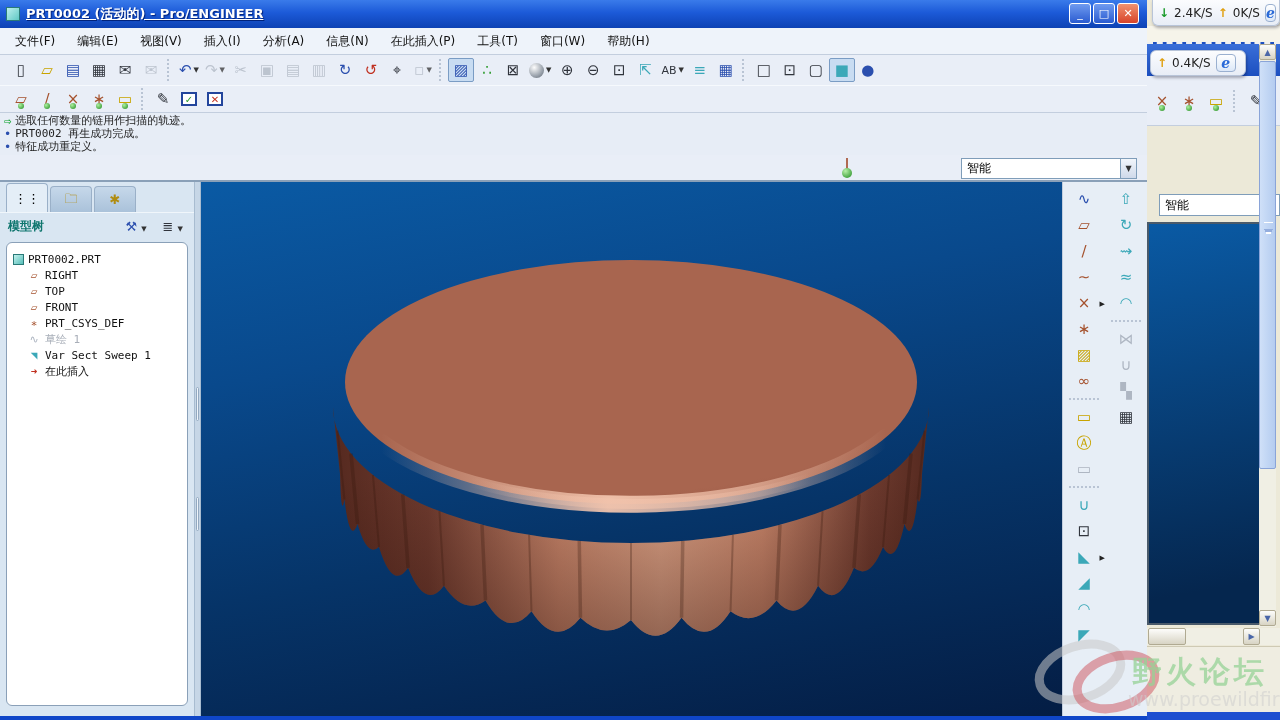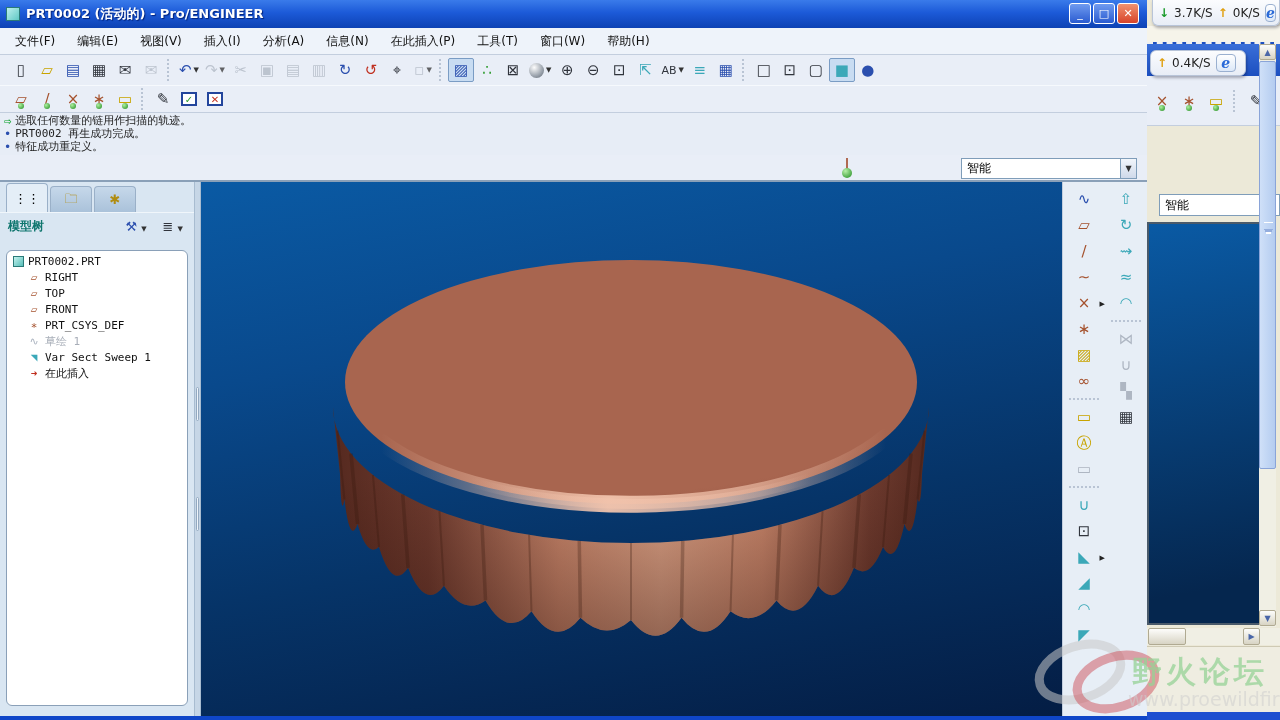--- a/index.html
+++ b/index.html
@@ -6,21 +6,21 @@
   html,body { width:1280px; height:720px; overflow:hidden; font-family:"DejaVu Sans","Liberation Sans",sans-serif; }
   #stage { position:relative; width:1280px; height:720px; background:#ece9d8; }
 
   
   #mainwin { position:absolute; left:0; top:0; width:1147px; height:720px;
     background:#e9eef7; border:4px solid #0f46c8; border-top:none; }
   #titlebar { position:absolute; left:-4px; top:0; width:1147px; height:28px;
     background:linear-gradient(to bottom,#3a7bea 0%,#1c5ad8 45%,#0d42b4 100%);
     display:flex; align-items:center; padding:0 6px; color:#fff; }
   #titlebar .appicon { width:14px; height:14px; background:linear-gradient(135deg,#bdf0ee,#5fc8c4); border:1px solid #2a7a78; margin-right:6px; }
-  #titlebar .ttl { font-weight:bold; font-size:13px; text-shadow:1px 1px 1px #00227a; white-space:nowrap; }
+  #titlebar .ttl { font-weight:bold; font-size:13px; text-shadow:1px 1px 1px #00227a; white-space:nowrap;text-decoration:underline; }
   .winbtns { position:absolute; right:8px; top:3px; display:flex; gap:2px; }
   .wbtn { width:22px; height:21px; border-radius:3px; border:1px solid #fff;
     background:linear-gradient(to bottom,#6f9bf0,#2a5bd0); color:#fff; font-size:11px;
     display:flex; align-items:center; justify-content:center; }
   .wbtn.close { background:linear-gradient(to bottom,#f0926f,#d8442a); }
   #menubar { position:absolute; left:-4px; top:28px; width:1147px; height:27px;
     background:#eef3fa; border-bottom:1px solid #c3cede; display:flex; align-items:center; padding-left:4px; }
   .menuitem { padding:4px 11px; font-size:12px; color:#111; }
 
   
@@ -57,22 +57,22 @@
   #treepanel { width:194px; background:#d9e6f2; position:relative; }
   #treetabs { height:30px; display:flex; align-items:flex-end; padding-left:6px; gap:2px; }
   .ttab { width:42px; height:26px; border:1px solid #9ab0c8; border-bottom:none; border-radius:4px 4px 0 0;
     background:linear-gradient(#c6d8ea,#aac2da); display:flex; align-items:center; justify-content:center; font-size:13px; }
   .ttab.active { background:#e4eef7; height:29px; }
   #treehdr { height:28px; display:flex; align-items:center; padding:0 8px; border-top:1px solid #f0f6fb; }
   #treehdr .hlabel { font-weight:bold; font-size:12px; color:#0f766e; }
   #treehdr .hbtn { margin-left:auto; font-size:13px; padding:1px 3px; }
   #treehdr .hbtn2 { margin-left:10px; font-size:13px; padding:1px 3px; }
   #treehdr .caret { font-size:7px; color:#333; }
-  #treebox { position:absolute; left:6px; right:6px; top:60px; bottom:10px; background:#fff; border:1px solid #8aa0b8; border-radius:6px; padding:2px 2px; overflow:hidden;
-    font-family:"DejaVu Sans Mono","Liberation Mono",monospace; font-size:11px;margin-top:8px; }
+  #treebox { position:absolute; left:6px; right:6px; top:60px; bottom:10px; background:#fff; border:1px solid #8aa0b8; border-radius:6px; padding:8px 2px; overflow:hidden;
+    font-family:"DejaVu Sans Mono","Liberation Mono",monospace; font-size:11px; }
   .trow { height:16px; display:flex; align-items:center; gap:4px; white-space:nowrap; color:#111; }
   .trow .tico { width:14px; text-align:center; font-size:11px; }
   .trow.dis { color:#a8aeb8; }
   .tcube { width:11px; height:11px; background:linear-gradient(135deg,#c4f2ee,#56bdb8); border:1px solid #2a7a78; }
 
   #splitter { width:7px; background:#c6d6e6; border-left:1px solid #a8bcd0; border-right:1px solid #a8bcd0; position:relative; }
   #splitter .grip { position:absolute; left:1px; width:3px; height:34px; background:#eef4fa; border:1px solid #93a9c0; border-radius:2px; }
 
   #viewport { flex:1; position:relative; background:linear-gradient(170deg,#0a5aa4 0%,#09498c 30%,#063468 62%,#041d44 100%); overflow:hidden; }
   #viewport svg { position:absolute; left:0; top:0; width:100%; height:100%; }
@@ -538,21 +538,21 @@
             <div class="xbtn c-dark">
               <span>▦</span>
             </div>
           </div>
       </div>
     </div>
   </div>
 
   <div class="netov" id="netov1">
     <span class="dn">↓</span>
-    <span>3.7K/S</span>
+    <span>2.4K/S</span>
     <span class="up">↑</span>
     <span>0K/S</span>
     <span class="ieico">e</span>
   </div>
   <div class="netov" id="netov2">
     <span class="up">↑</span>
     <span>0.4K/S</span>
     <span class="ieico">e</span>
   </div>
 

